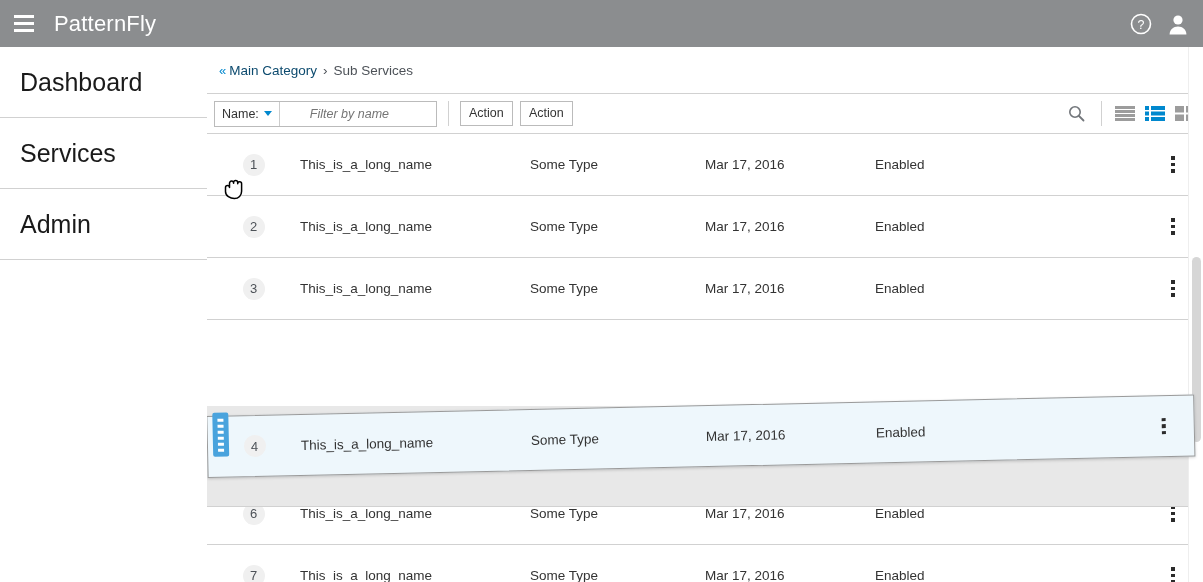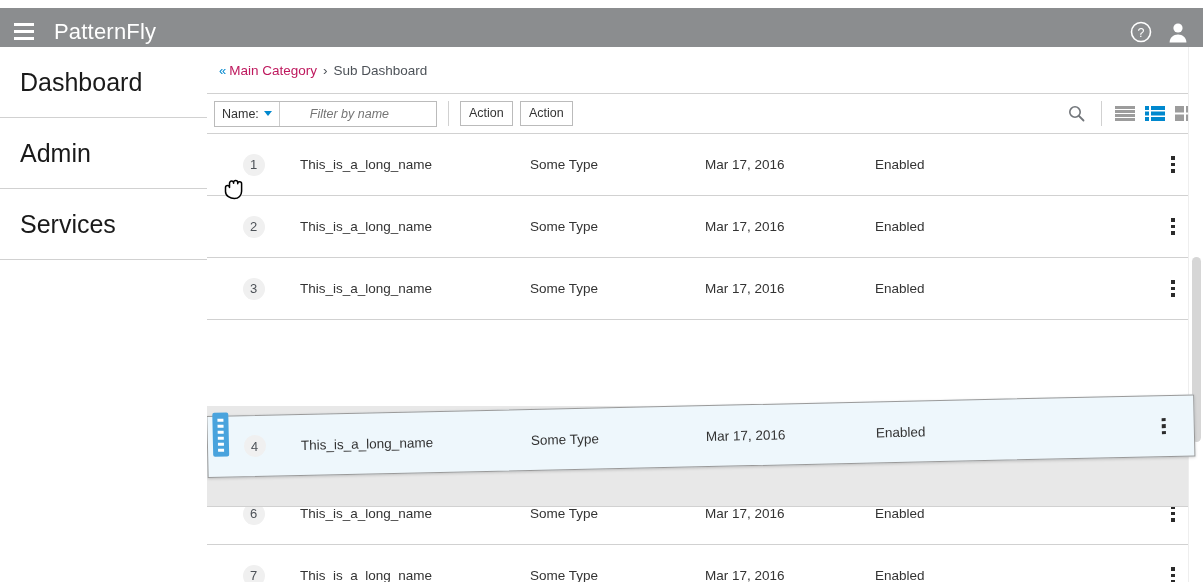--- a/index.html
+++ b/index.html
@@ -7,21 +7,21 @@
     margin: 0; padding: 0;
     width: 1203px; height: 582px;
     overflow: hidden;
     background: #fff;
     font-family: "Liberation Sans", sans-serif;
     -webkit-font-smoothing: antialiased;
   }
 
   
   #masthead {
-    position: absolute; top: 8px; left: 0;
+    position: absolute; top: 0; left: 0;
     width: 1203px; height: 47px;
     background: #8b8d8f;
     display: flex; align-items: center;
   }
   #hamburger {
     width: 47px; height: 47px;
     display: flex; flex-direction: column;
     align-items: center; justify-content: center;
     gap: 4px; cursor: pointer;
   }
@@ -64,21 +64,21 @@
     overflow: hidden;
   }
 
   
   #breadcrumb {
     height: 46px; display: flex; align-items: center;
     padding-left: 12px; font-size: 13.5px;
     color: #4d5258;
   }
   #breadcrumb .bc-chevrons { color: #0088ce; margin-right: 3px; font-size: 13px; }
-  #breadcrumb .bc-link { color: #be185d; cursor: pointer; text-decoration: none; }
+  #breadcrumb .bc-link { color: #0c4a6e; cursor: pointer; text-decoration: none; }
   #breadcrumb .bc-sep { margin: 0 6px; color: #4d5258; }
   #breadcrumb .bc-current { color: #4d5258; }
 
   
   #toolbar {
     height: 41px;
     border-top: 1px solid #d1d1d1;
     border-bottom: 1px solid #d1d1d1;
     display: flex; align-items: center;
     padding: 0 8px 0 7px;
@@ -239,34 +239,34 @@
       </svg>
     </div>
   </div>
 </div>
 
 <div id="sidebar">
   <div class="nav-item">
     <span>Dashboard</span>
   </div>
   <div class="nav-item">
+    <span>Services</span>
+  </div>
+  <div class="nav-item">
     <span>Admin</span>
-  </div>
-  <div class="nav-item">
-    <span>Services</span>
   </div>
 </div>
 
 <div id="content">
 
   <div id="breadcrumb">
     <span class="bc-chevrons">«</span>
     <span class="bc-link">Main Category</span>
     <span class="bc-sep">›</span>
-    <span class="bc-current">Sub Dashboard</span>
+    <span class="bc-current">Sub Services</span>
   </div>
 
   <div id="toolbar">
     <div class="filter-group">
       <div class="filter-select">
         <span>Name:</span>
         <span class="caret-down"></span>
       </div>
       <input class="filter-input" type="text" placeholder="Filter by name" style="">
     </div>

